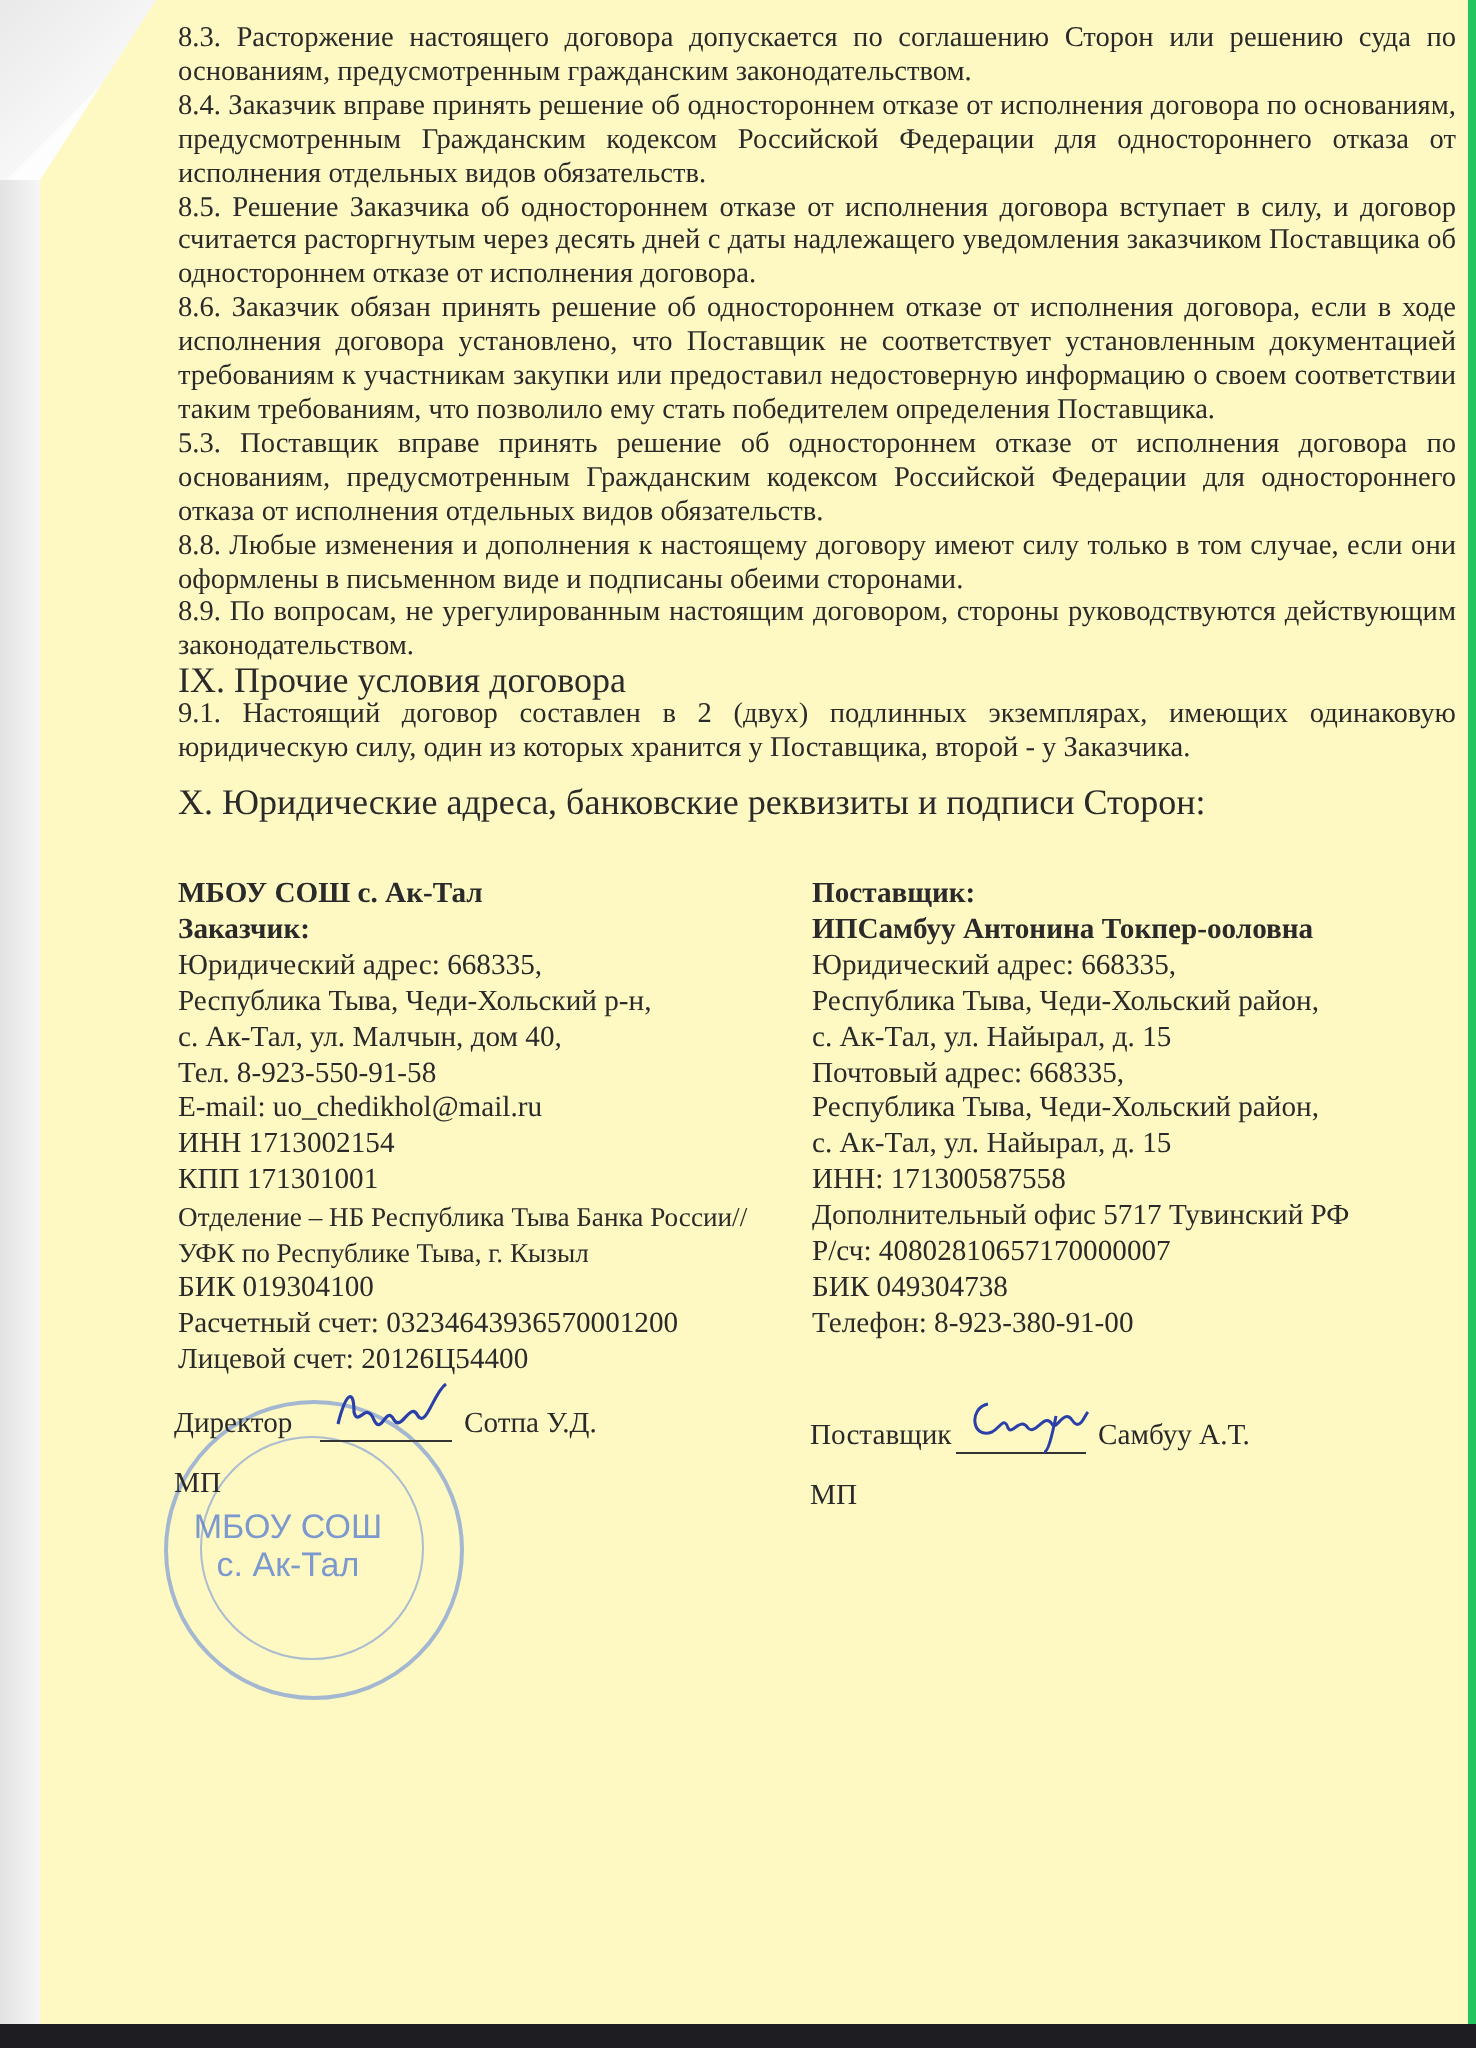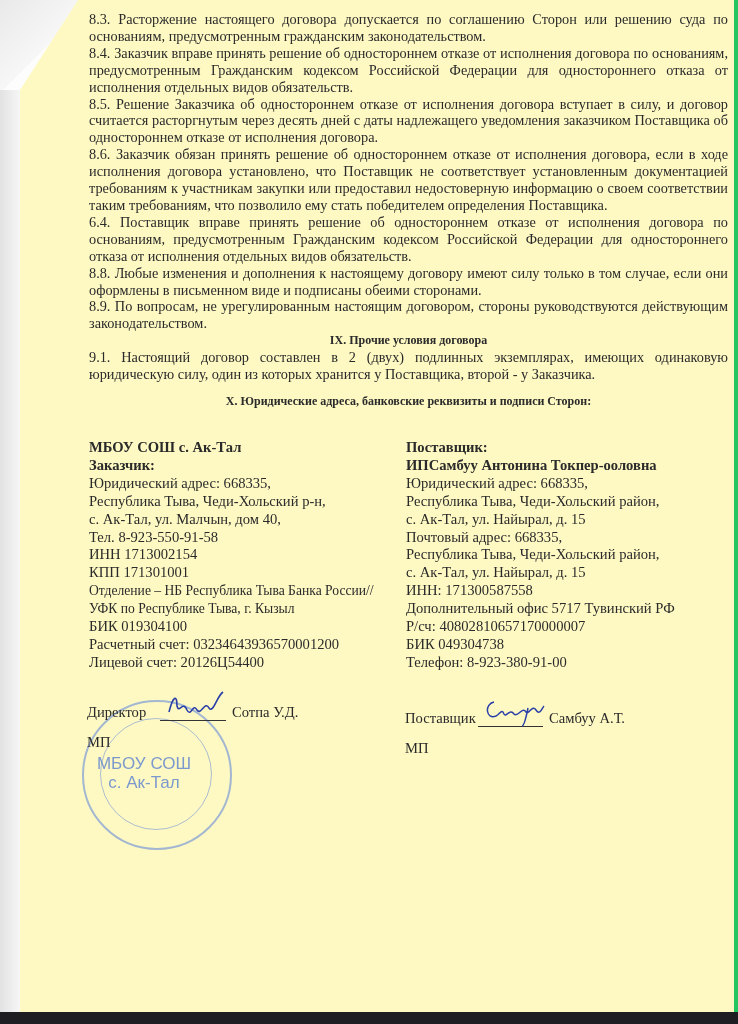--- a/index.html
+++ b/index.html
@@ -2,21 +2,21 @@
 <html><head>
 <meta charset="utf-8">
 <style>
   html, body { margin:0; padding:0; }
   body { width:738px; height:1024px; position:relative; overflow:hidden; background:#1e1e22; font-family:"Liberation Serif", serif; color:#2a2a2a; }
   .page { position:absolute; left:0; top:0; width:734px; height:1012px; background:#fef9c3; border-right:6px solid #22c55e; }
   .fold { position:absolute; left:0; top:0; width:78px; height:90px; background:linear-gradient(135deg,#e9e9e9 0%,#f7f7f7 55%,#fdfdfd 56%); clip-path:polygon(0 0,78px 0,20px 90px,0 90px); }
   .leftedge { position:absolute; left:0; top:85px; width:20px; height:927px; background:linear-gradient(90deg,#e2e2e2,#f6f6f6); }
   .text { position:absolute; left:89px; top:11px; width:639px; font-size:14.3px; line-height:16.9px; }
   .p { text-align:justify; margin:0; }
-  .h { text-align:center; font-weight:bold; margin:0; font-size:12px; }
+  .h { font-weight:normal; margin:0; font-size:18px; }
   .h9 { margin-top:0; }
   .h10 { margin-top:10px; padding-left:0; }
   .cols { position:absolute; top:439px; left:89px; width:640px; font-size:14.6px; line-height:17.9px; }
   .col { position:absolute; top:0; }
   .col.left { left:0; width:300px; }
   .col.right { left:317px; width:330px; }
   .b { font-weight:bold; }
   .small { font-size:13.6px; }
   .sig { position:absolute; font-size:14.6px; }
   .stamp { position:absolute; border-radius:50%; border:2px solid rgba(90,130,220,0.55); }
@@ -29,36 +29,37 @@
 
 <div class="page">
   <div class="leftedge"></div>
   <div class="fold"></div>
 
   <div class="text">
     <p class="p">8.3. Расторжение настоящего договора допускается по соглашению Сторон или решению суда по основаниям, предусмотренным гражданским законодательством.</p>
     <p class="p">8.4. Заказчик вправе принять решение об одностороннем отказе от исполнения договора по основаниям, предусмотренным Гражданским кодексом Российской Федерации для одностороннего отказа от исполнения отдельных видов обязательств.</p>
     <p class="p">8.5. Решение Заказчика об одностороннем отказе от исполнения договора вступает в силу, и договор считается расторгнутым через десять дней с даты надлежащего уведомления заказчиком Поставщика об одностороннем отказе от исполнения договора.</p>
     <p class="p">8.6. Заказчик обязан принять решение об одностороннем отказе от исполнения договора, если в ходе исполнения договора установлено, что Поставщик не соответствует установленным документацией требованиям к участникам закупки или предоставил недостоверную информацию о своем соответствии таким требованиям, что позволило ему стать победителем определения Поставщика.</p>
-    <p class="p">6.4. Поставщик вправе принять решение об одностороннем отказе от исполнения договора по основаниям, предусмотренным Гражданским кодексом Российской Федерации для одностороннего отказа от исполнения отдельных видов обязательств.</p>
+    <p class="p">5.3. Поставщик вправе принять решение об одностороннем отказе от исполнения договора по основаниям, предусмотренным Гражданским кодексом Российской Федерации для одностороннего отказа от исполнения отдельных видов обязательств.</p>
     <p class="p">8.8. Любые изменения и дополнения к настоящему договору имеют силу только в том случае, если они оформлены в письменном виде и подписаны обеими сторонами.</p>
     <p class="p">8.9. По вопросам, не урегулированным настоящим договором, стороны руководствуются действующим законодательством.</p>
     <p class="h h9">IX. Прочие условия договора</p>
     <p class="p">9.1.  Настоящий договор составлен в 2 (двух) подлинных экземплярах, имеющих одинаковую юридическую силу, один из которых хранится у Поставщика, второй - у Заказчика.</p>
     <p class="h h10">X. Юридические адреса, банковские реквизиты и подписи Сторон:</p>
   </div>
 
   <div class="cols">
     <div class="col left">
       <div class="b">МБОУ СОШ с. Ак-Тал</div>
       <div class="b">Заказчик:</div>
       <div>Юридический адрес: 668335,</div>
       <div>Республика Тыва, Чеди-Хольский р-н,</div>
       <div>с. Ак-Тал, ул. Малчын, дом 40,</div>
       <div>Тел. 8-923-550-91-58</div>
+      <div>E-mail: uo_chedikhol@mail.ru</div>
       <div>ИНН 1713002154</div>
       <div>КПП 171301001</div>
       <div class="small">Отделение – НБ Республика Тыва Банка России//</div>
       <div class="small">УФК по Республике Тыва, г. Кызыл</div>
       <div>БИК 019304100</div>
       <div>Расчетный счет: 03234643936570001200</div>
       <div>Лицевой счет: 20126Ц54400</div>
     </div>
     <div class="col right">
       <div class="b">Поставщик:</div>

